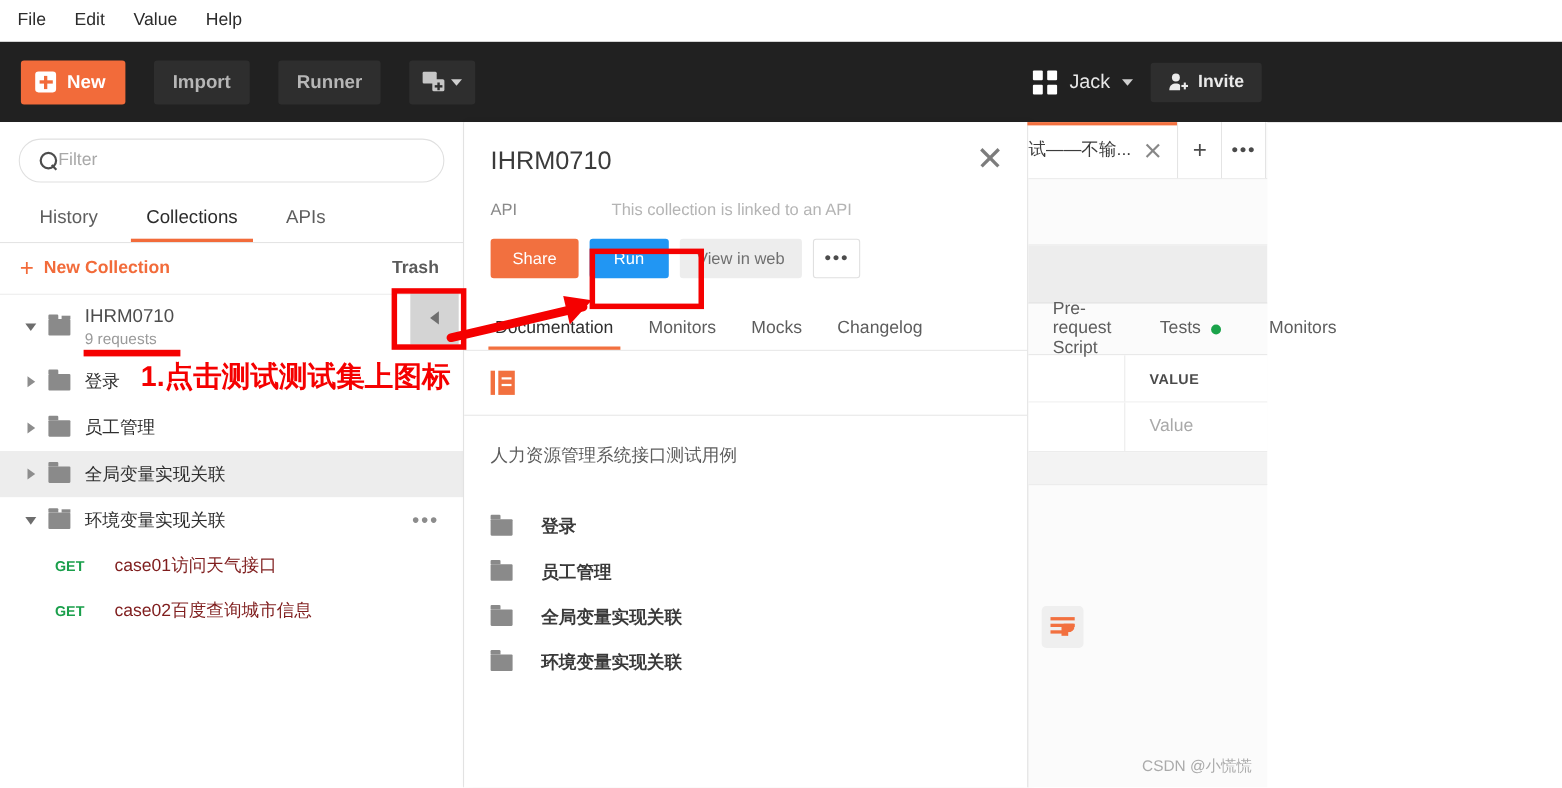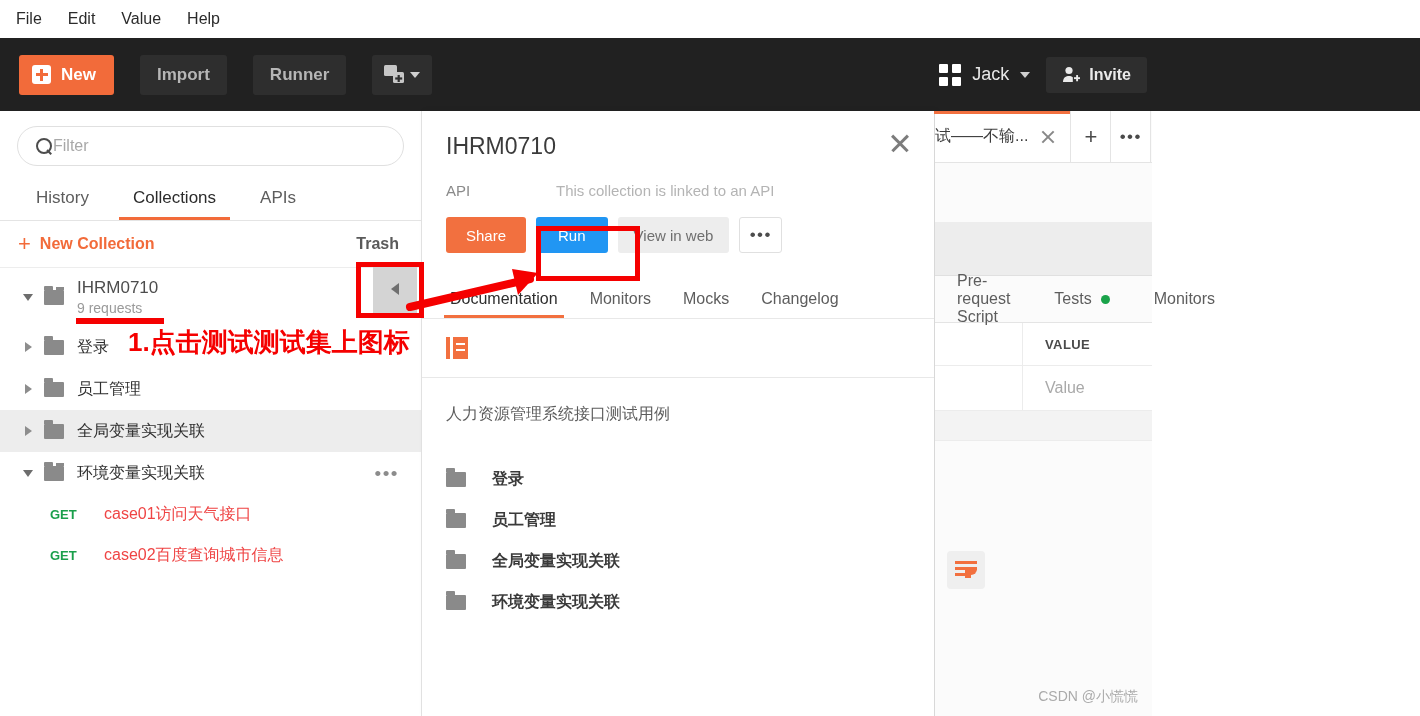--- a/index.html
+++ b/index.html
@@ -163,21 +163,21 @@
     position: absolute; right: 22px; color: #8c8c8c; font-size: 19px;
     letter-spacing: 1.5px; cursor: pointer; line-height: 1;
   }
 
   .req-row {
     display: flex; align-items: center; height: 41px; padding-left: 50px; cursor: pointer;
   }
   .verb-get {
     color: #1a9f4b; font-size: 13px; font-weight: bold; width: 54px; flex: none;
   }
-  .req-name { font-size: 16px; color: #ef4444; }
+  .req-name { font-size: 16px; color: #7f1d1d; }
 
   
   .detail {
     position: absolute; left: 422px; top: 111px; width: 513px; height: 605px;
     background: #ffffff; border-right: 1px solid #d8d8d8;
     box-shadow: 2px 0 6px rgba(0,0,0,0.07);
   }
   .detail-head { padding: 22px 24px 0 24px; position: relative; }
   .detail-title { font-size: 23px; color: #3b3b3b; }
   .close-x {

